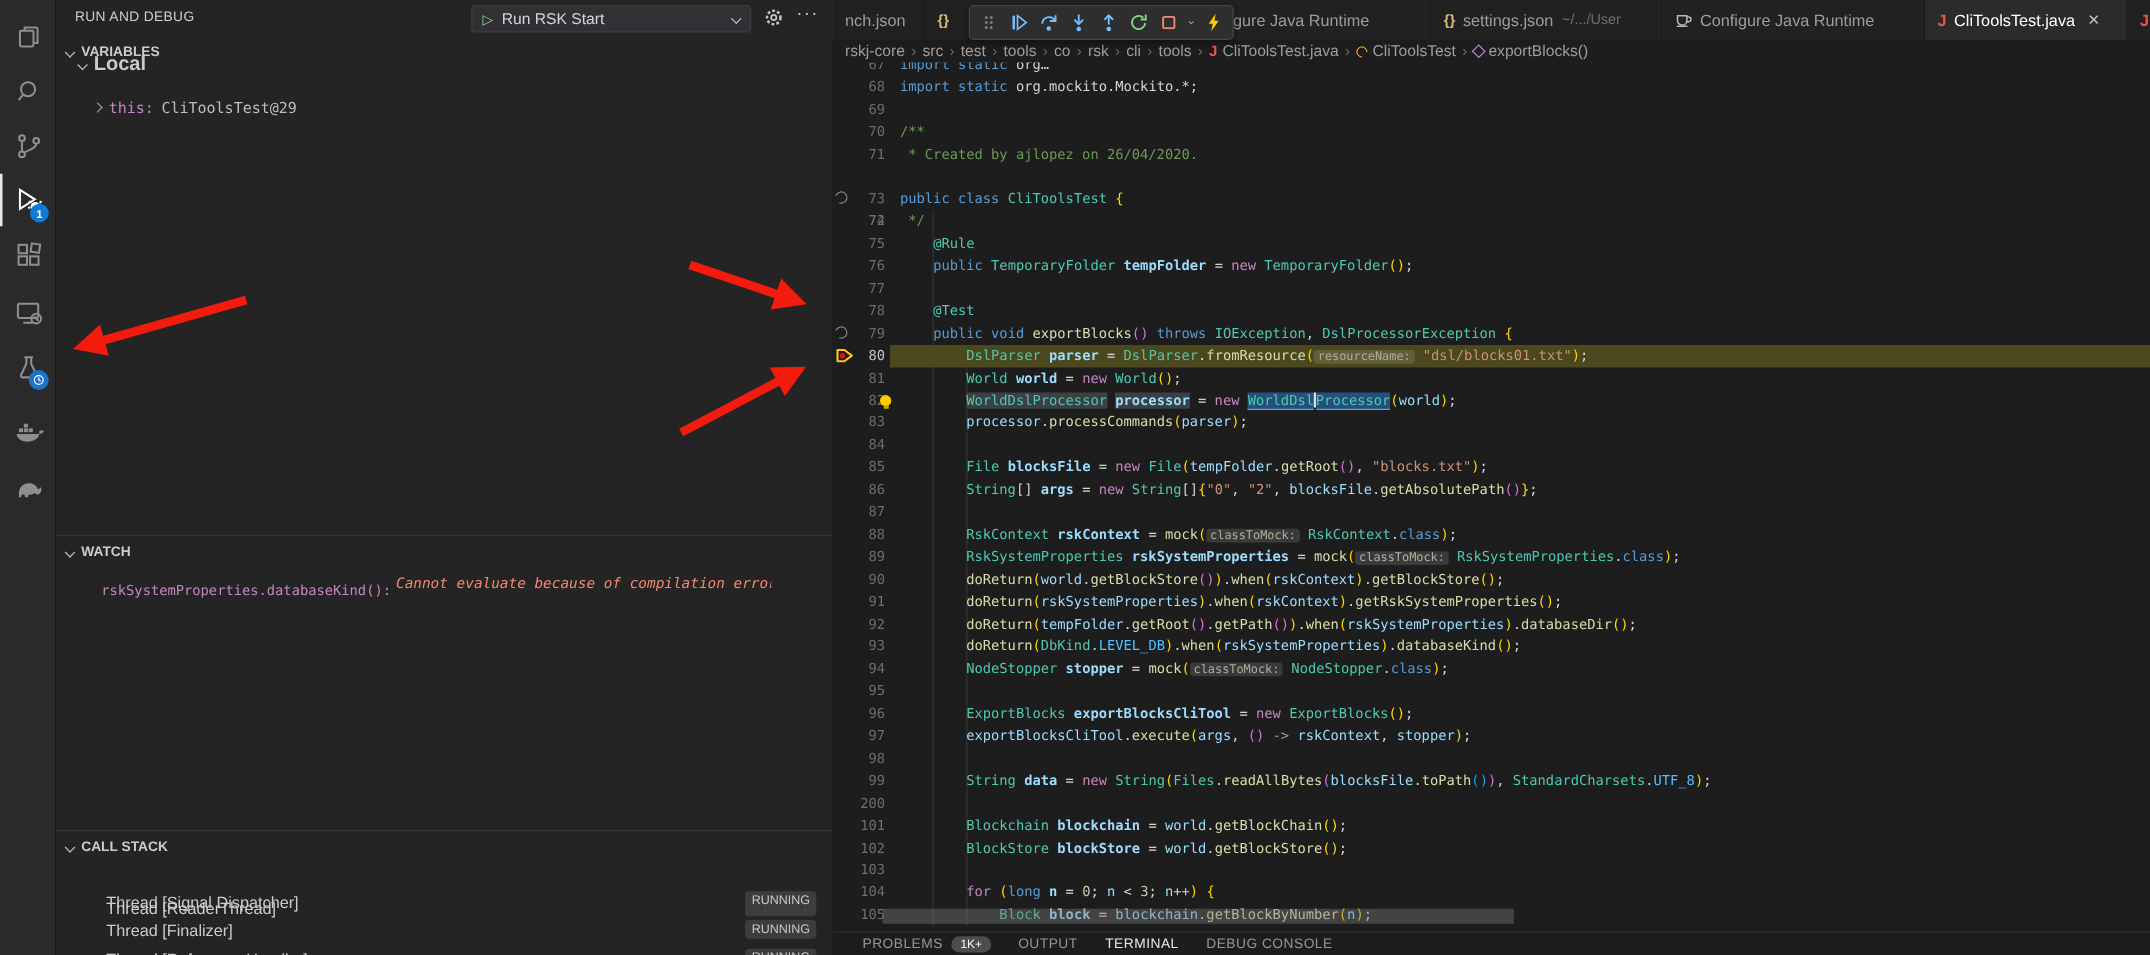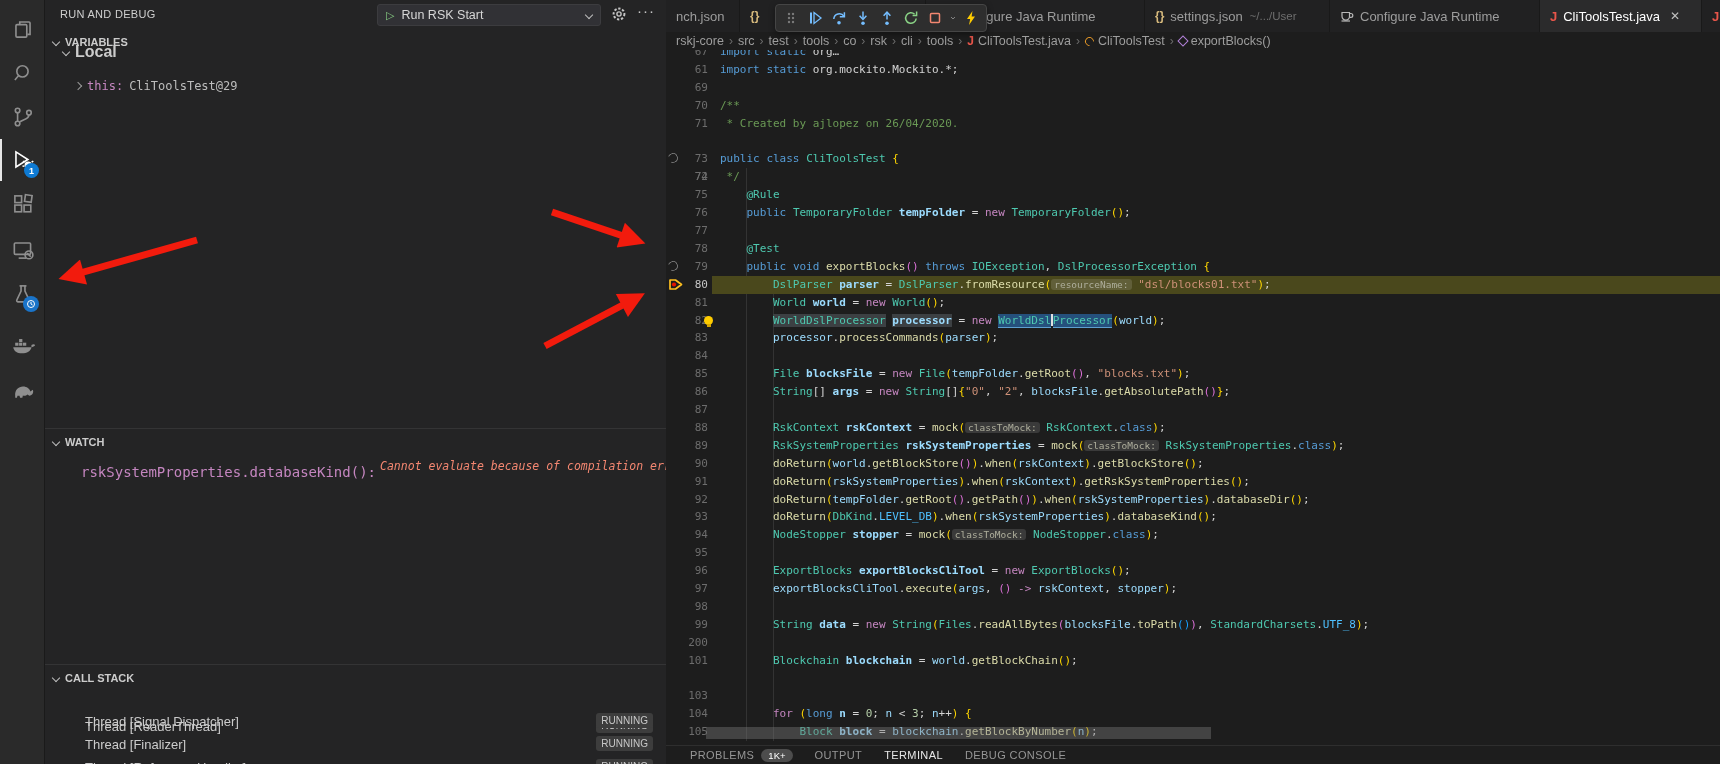--- a/index.html
+++ b/index.html
@@ -31,21 +31,21 @@
   .chev.right { transform:rotate(-135deg); }
   .sb-gear { position:absolute; left:565px; top:5px; width:18px; height:18px; cursor:pointer; }
   .sb-dots { position:absolute; left:592px; top:2px; font-size:15px; color:#c5c5c5; letter-spacing:1px; cursor:pointer; }
   .section-h { position:absolute; left:0; width:100%; height:20px; display:flex; align-items:center; gap:6px;
                padding-left:8px; font-size:11px; font-weight:bold; color:#cccccc; cursor:pointer; }
   .divider { position:absolute; left:0; width:100%; height:1px; background:#343435; }
   .sb-row { position:absolute; left:0; width:100%; height:20px; display:flex; align-items:center; gap:6px; cursor:pointer; }
   .mono { font-family:"DejaVu Sans Mono", monospace; }
   .var-name { color:#c586c0; font-size:12px; }
   .var-val { color:#bdbdbd; font-size:12px; }
-  .watch-expr { color:#c586c0; font-size:14px;margin-top:12px; }
+  .watch-expr { color:#c586c0; font-size:11px;margin-top:12px; }
   .watch-msg { color:#f48771; font-style:italic; font-size:11.5px; white-space:nowrap; overflow:hidden; }
   .thread-row { position:absolute; left:0; width:100%; height:21px; display:flex; align-items:center; cursor:pointer; }
   .thread-lbl { position:absolute; left:40px; font-size:13px; color:#cccccc; }
   .thread-badge { position:absolute; right:13px; top:2px; background:#3d3d3d; color:#c8c8c8; font-size:10px;
                   padding:2px 5px; border-radius:3px; }
 
   
   .editor { position:absolute; left:666px; top:0; width:1054px; height:764px; background:#1d1d1d; }
   .tabbar { position:absolute; left:0; top:0; width:100%; height:32px; background:#14532d; display:flex; z-index:1; }
   .tab { height:32px; background:#212122; border-right:1px solid #191919; display:flex; align-items:center;
@@ -413,21 +413,21 @@
     <div class="code" id="code">
         <div class="iguide" style="left: 80px; top: 118px; height: 573px;"></div>
         <div class="iguide" style="left: 107px; top: 226px; height: 465px;"></div>
         <div class="crow" style="top: -7px;">
           <div class="glyph"></div>
           <span class="lnum">67</span>
           <span class="ctext"><span class="tk-k">import</span><span class="tk-w"> </span><span class="tk-k">static</span><span class="tk-w"> org…</span></span>
         </div>
         <div class="crow" style="top: 10.9px;">
           <div class="glyph"></div>
-          <span class="lnum">61</span>
+          <span class="lnum">68</span>
           <span class="ctext"><span class="tk-k">import</span><span class="tk-w"> </span><span class="tk-k">static</span><span class="tk-w"> org.mockito.Mockito.*;</span></span>
         </div>
         <div class="crow" style="top: 28.8px;">
           <div class="glyph"></div>
           <span class="lnum">69</span>
           <span class="ctext"></span>
         </div>
         <div class="crow" style="top: 46.7px;">
           <div class="glyph"></div>
           <span class="lnum">70</span>
@@ -589,20 +589,25 @@
         </div>
         <div class="crow" style="top: 583.7px;">
           <div class="glyph"></div>
           <span class="lnum">200</span>
           <span class="ctext"></span>
         </div>
         <div class="crow" style="top: 601.6px;">
           <div class="glyph"></div>
           <span class="lnum">101</span>
           <span class="ctext"><span class="tk-w">        </span><span class="tk-t">Blockchain</span><span class="tk-w"> </span><span class="tk-d">blockchain</span><span class="tk-w"> = </span><span class="tk-v">world</span><span class="tk-w">.</span><span class="tk-f">getBlockChain</span><span class="tk-g1">()</span><span class="tk-w">;</span></span>
+        </div>
+        <div class="crow" style="top: 619.5px;">
+          <div class="glyph"></div>
+          <span class="lnum">102</span>
+          <span class="ctext"><span class="tk-w">        </span><span class="tk-t">BlockStore</span><span class="tk-w"> </span><span class="tk-d">blockStore</span><span class="tk-w"> = </span><span class="tk-v">world</span><span class="tk-w">.</span><span class="tk-f">getBlockStore</span><span class="tk-g1">()</span><span class="tk-w">;</span></span>
         </div>
         <div class="crow" style="top: 637.4px;">
           <div class="glyph"></div>
           <span class="lnum">103</span>
           <span class="ctext"></span>
         </div>
         <div class="crow" style="top: 655.3px;">
           <div class="glyph"></div>
           <span class="lnum">104</span>
           <span class="ctext"><span class="tk-w">        </span><span class="tk-c">for</span><span class="tk-w"> </span><span class="tk-g1">(</span><span class="tk-k">long</span><span class="tk-w"> </span><span class="tk-d">n</span><span class="tk-w"> = </span><span class="tk-n">0</span><span class="tk-w">; </span><span class="tk-v">n</span><span class="tk-w"> &lt; </span><span class="tk-n">3</span><span class="tk-w">; </span><span class="tk-v">n</span><span class="tk-w">++</span><span class="tk-g1">)</span><span class="tk-w"> </span><span class="tk-g1">{</span></span>

